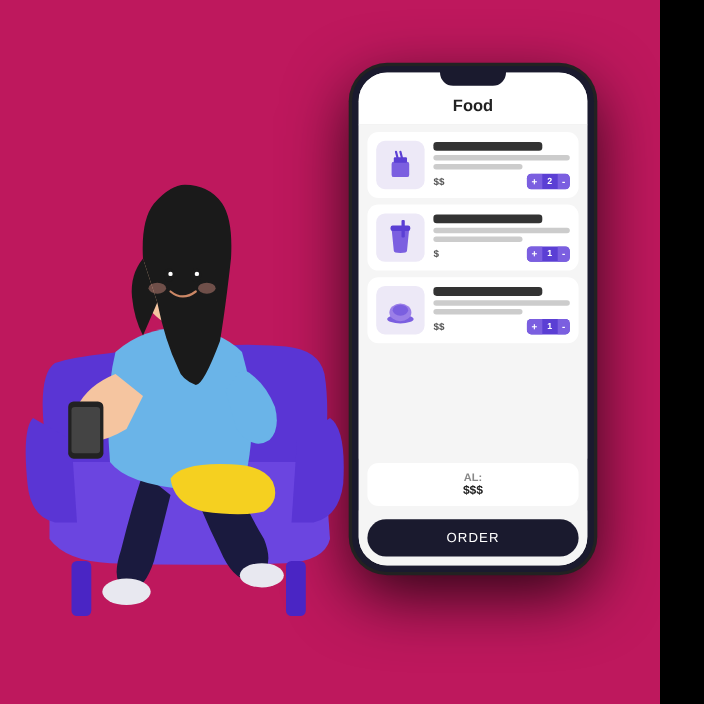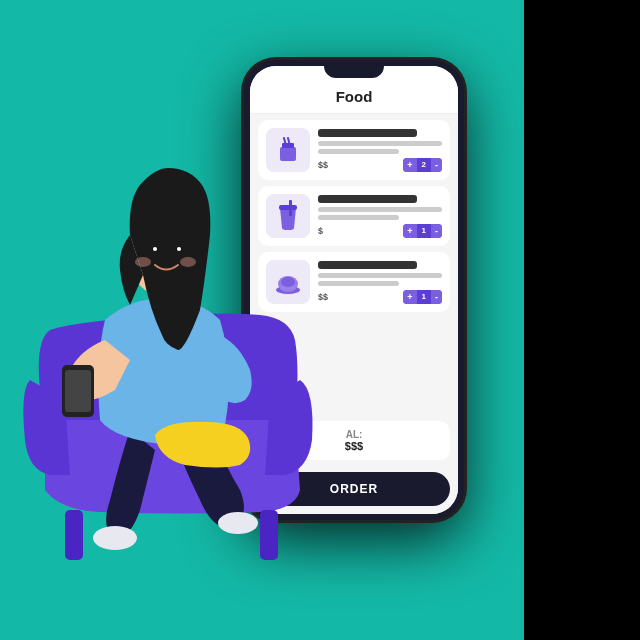--- a/index.html
+++ b/index.html
@@ -6,24 +6,24 @@
     body {
       width: 640px;
       height: 640px;
       background: #000;
       overflow: hidden;
       font-family: 'Arial', sans-serif;
       position: relative;
     }
 
     .scene {
-      width: 524px;
+      width: 600px;
       height: 640px;
       position: relative;
-      background: #14b8a6;
+      background: #be185d;
     }
 
     
     .phone {
       position: absolute;
       right: 60px;
       top: 60px;
       width: 220px;
       height: 460px;
       background: #1a1a2e;
@@ -188,21 +188,21 @@
     }
 
     .order-btn {
       width: 100%;
       background: #1a1a2e;
       color: #fff;
       border: none;
       border-radius: 20px;
       padding: 10px;
       font-size: 12px;
-      font-weight: 700;
+      font-weight: 400;
       letter-spacing: 1px;
       cursor: pointer;
       text-align: center;
     }
 
     
     .illustration {
       position: absolute;
       left: 0;
       bottom: 0;

